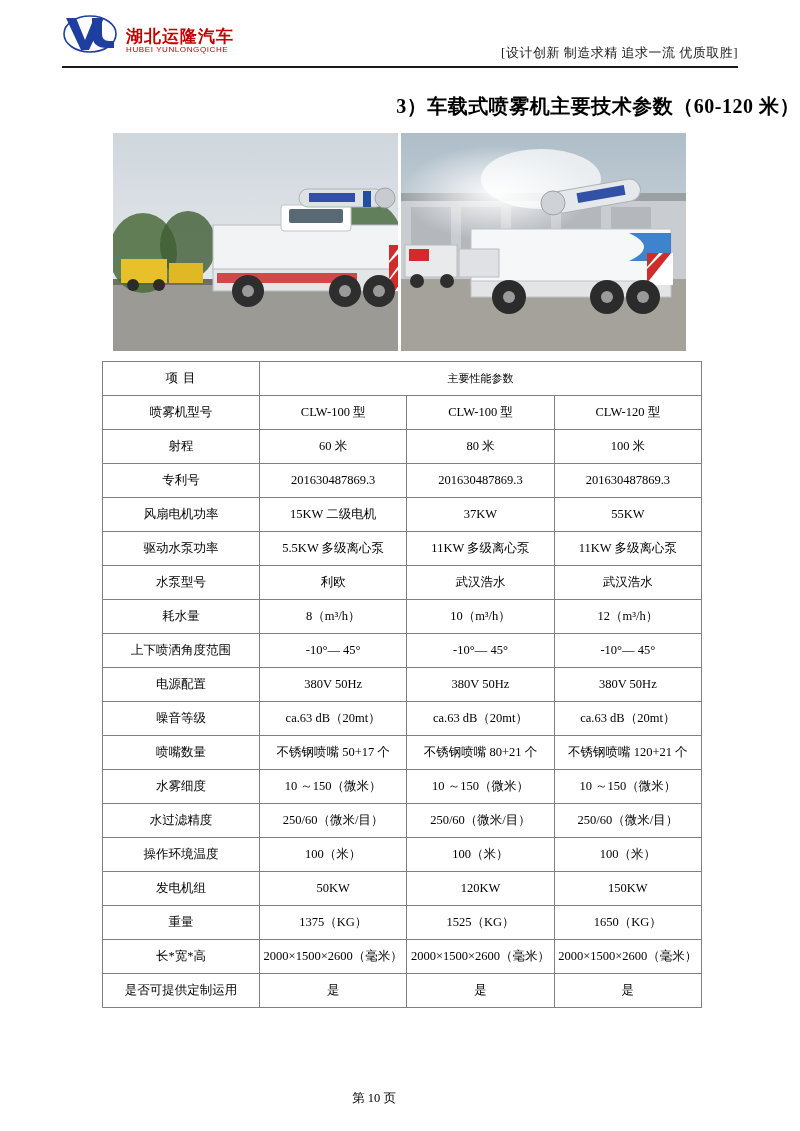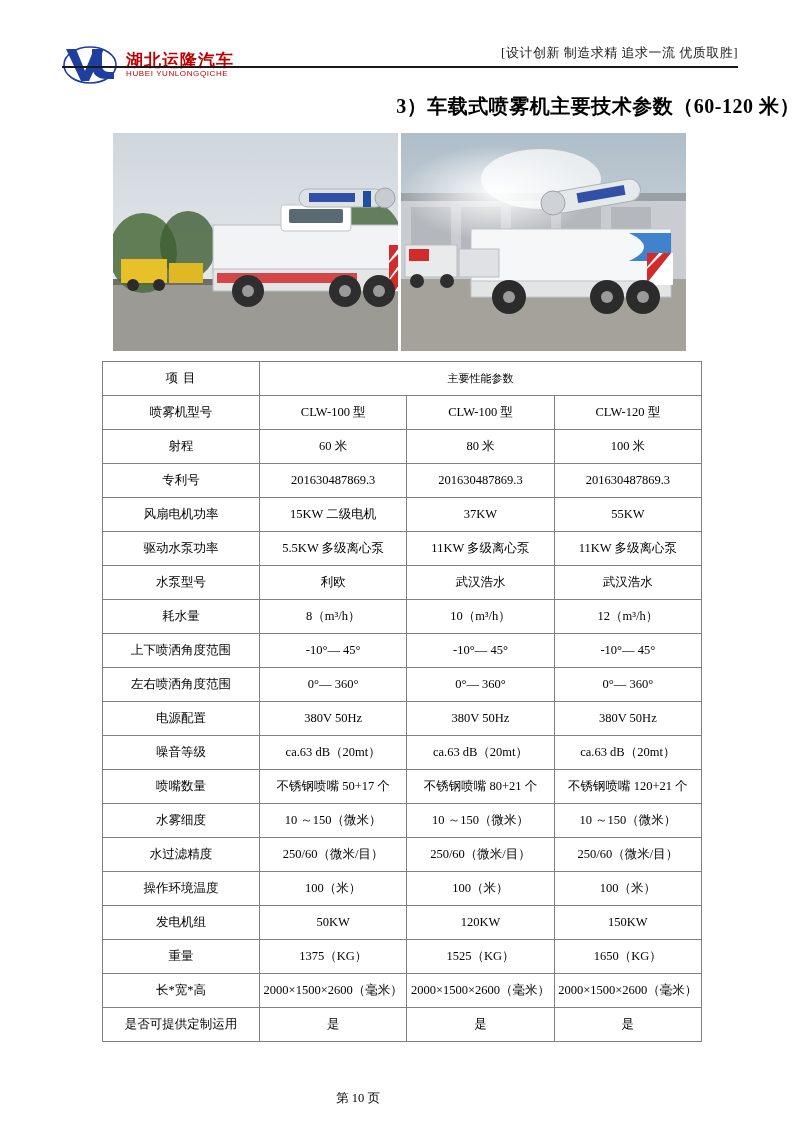--- a/index.html
+++ b/index.html
@@ -26,23 +26,22 @@
     left: 62px;
     top: 14px;
     width: 676px;
     height: 54px;
   }
   .logo-wrap {
     position: absolute;
     left: 0;
     top: 0;
     display: flex;
-    align-items: center;
+    align-items: flex-end;
     gap: 8px;
-    margin-top: 31px;
   }
   .logo-mark {
     width: 56px;
     height: 40px;
     position: relative;
   }
   .logo-mark svg { display: block; }
   .logo-text {
     display: flex;
     flex-direction: column;
@@ -130,21 +129,21 @@
     height: 25px;
   }
   .col-label { width: 150px; }
   .col-val { width: 150px; }
   .hdr-span { font-size: 11px; }
   .label-cell { letter-spacing: 1px; }
 
   
   .footer {
     position: absolute;
-    left: 0;
+    left: 16px;
     top: 1090px;
     width: 716px;
     text-align: center;
     font-size: 12.5px;
     color: #000;
   }
 </style>
 </head>
 <body>
 
@@ -328,26 +327,20 @@
         <td class="col-val">10（m³/h）</td>
         <td class="col-val">12（m³/h）</td>
       </tr>
       <tr>
         <td class="col-label">上下喷洒角度范围</td>
         <td class="col-val">-10°— 45°</td>
         <td class="col-val">-10°— 45°</td>
         <td class="col-val">-10°— 45°</td>
       </tr>
       <tr>
-        <td class="col-label">左右喷洒角度范围</td>
-        <td class="col-val">0°— 360°</td>
-        <td class="col-val">0°— 360°</td>
-        <td class="col-val">0°— 360°</td>
-      </tr>
-      <tr>
         <td class="col-label">电源配置</td>
         <td class="col-val">380V  50Hz</td>
         <td class="col-val">380V  50Hz</td>
         <td class="col-val">380V  50Hz</td>
       </tr>
       <tr>
         <td class="col-label">噪音等级</td>
         <td class="col-val">ca.63 dB（20mt）</td>
         <td class="col-val">ca.63 dB（20mt）</td>
         <td class="col-val">ca.63 dB（20mt）</td>

